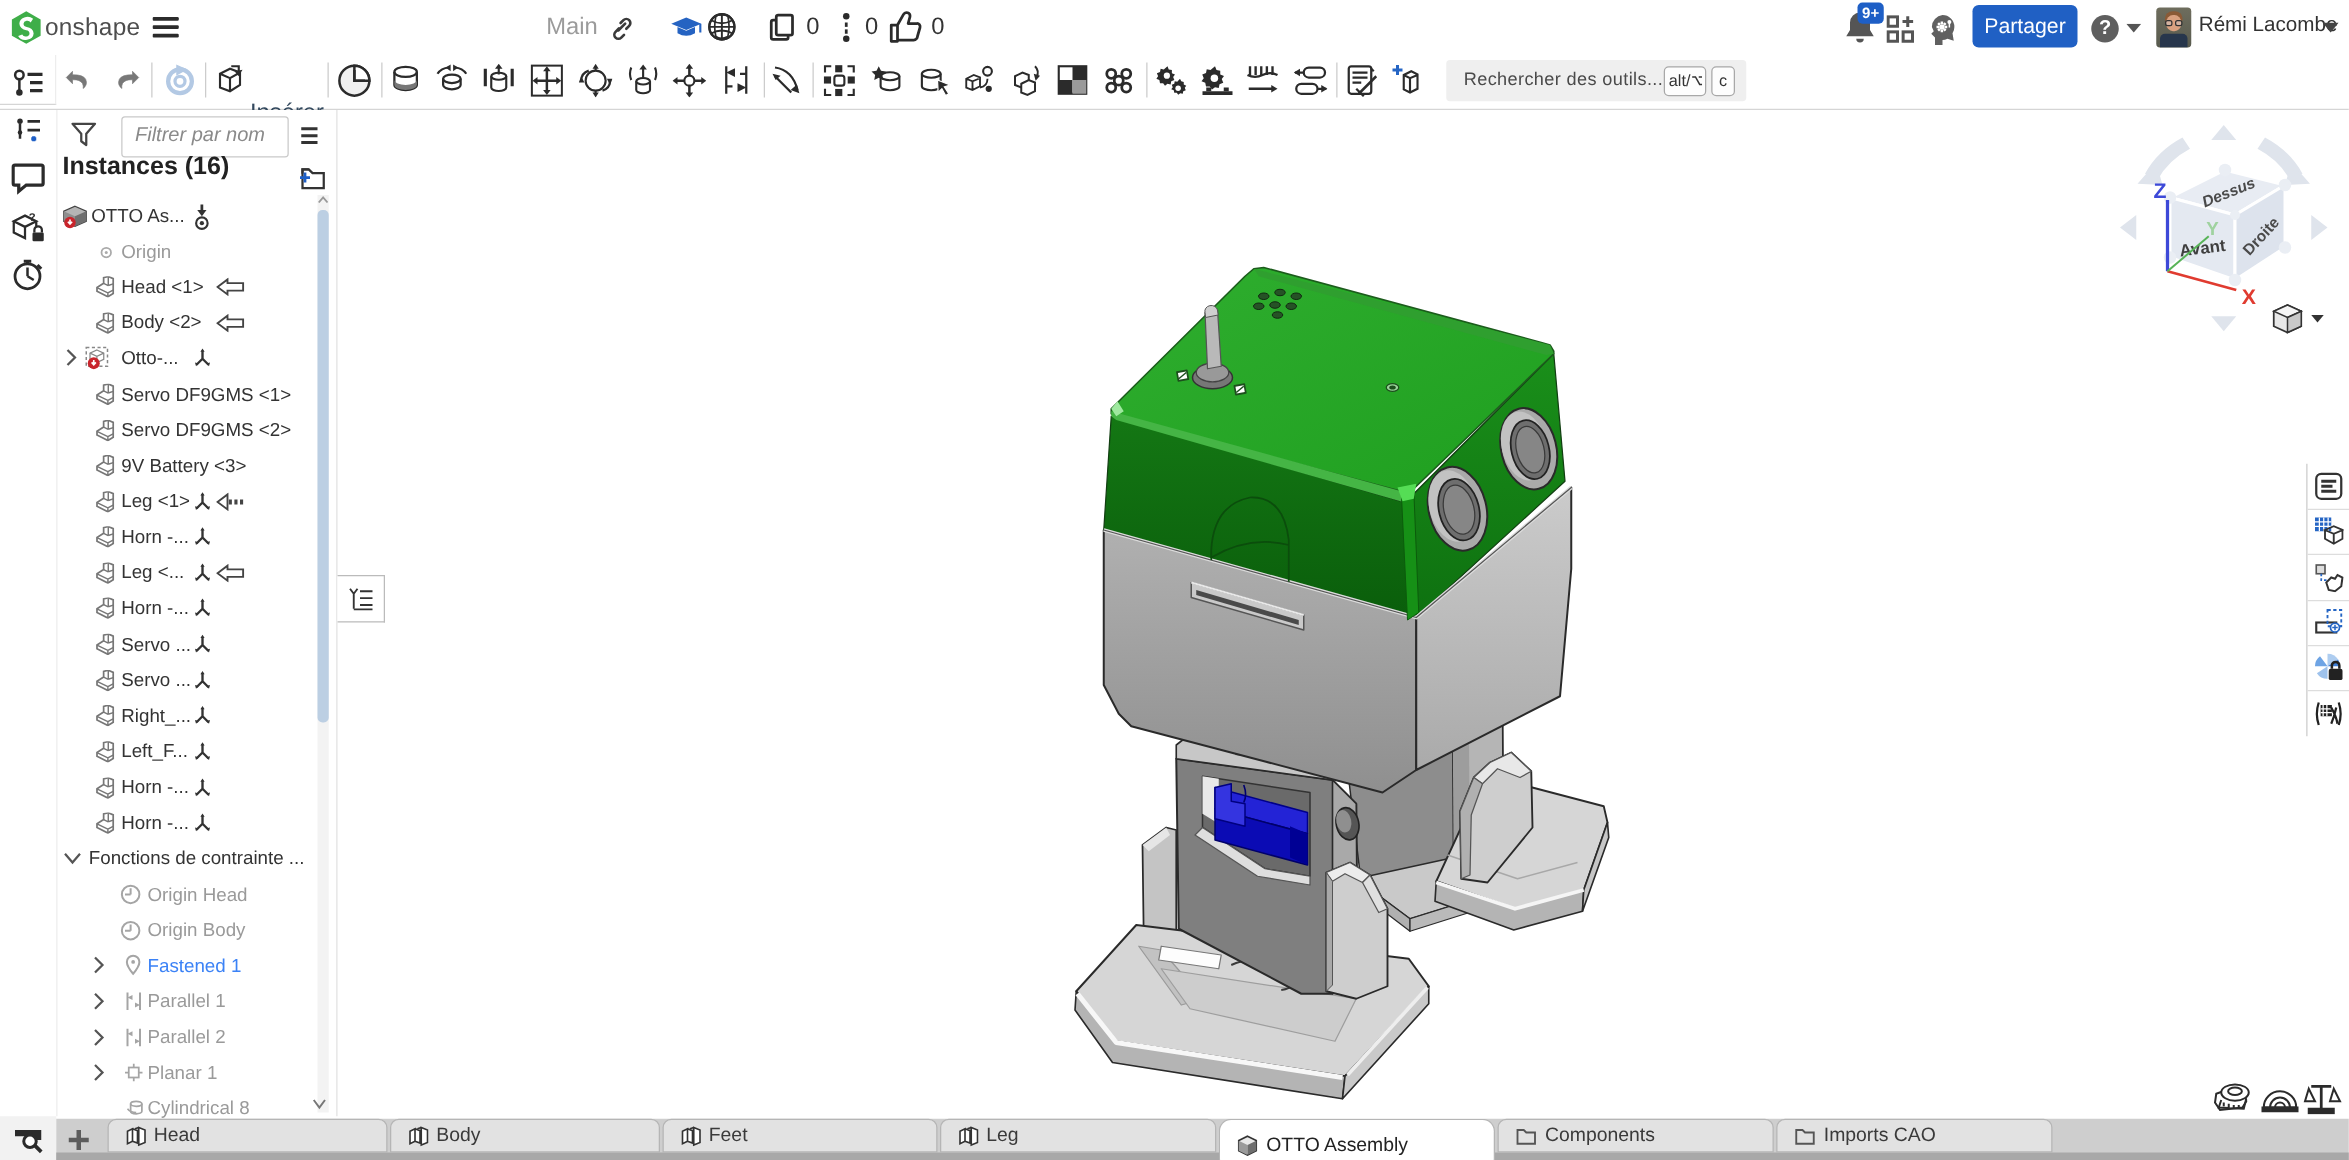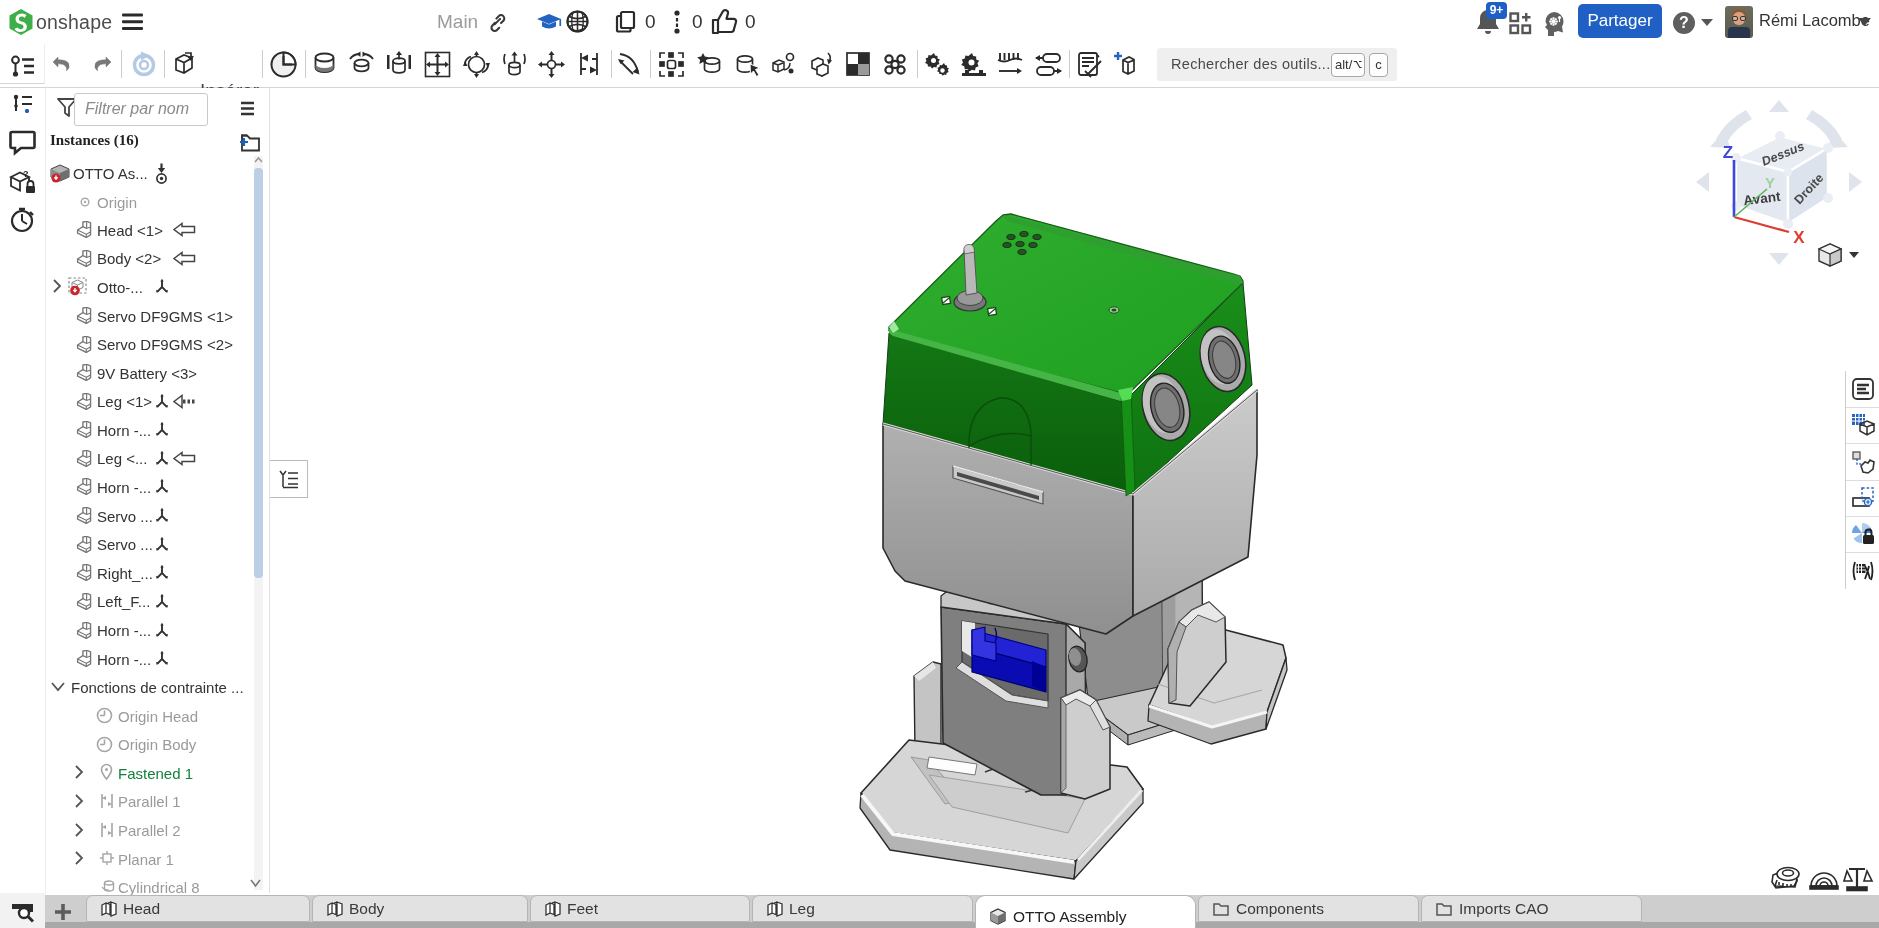--- a/index.html
+++ b/index.html
@@ -572,27 +572,27 @@
     <circle cx="13" cy="15" r="10" fill="none" stroke="#2b2b2b" stroke-width="2.2"></circle>
     <path d="M13,15 V8 M13,15 l5,3" stroke="#2b2b2b" stroke-width="2"></path>
     <path d="M10,3 h6 M13,3 v3" stroke="#2b2b2b" stroke-width="2.4"></path>
     <path d="M21,6 l3,3" stroke="#2b2b2b" stroke-width="2.4"></path>
   </svg>
 </div>
 <div id="leftpanel">
   <svg class="abs" style="left:10px;top:9px" width="22" height="22" viewBox="0 0 22 22">
     <path d="M2,2 h18 l-7,8 v9 l-4,-3 v-6 z" fill="none" stroke="#444" stroke-width="1.8" stroke-linejoin="round"></path>
   </svg>
-  <div class="abs" style="left:28px;top:5px;width:134px;height:33px;border:1px solid #c9c9c9;border-radius:3px;background:#fff;">
+  <div class="abs" style="left:51px;top:5px;width:134px;height:33px;border:1px solid #c9c9c9;border-radius:3px;background:#fff;">
     <div class="abs" style="left:10px;top:6px;font-size:16px;font-style:italic;color:#8a8a8a;">Filtrer par nom</div>
   </div>
   <svg class="abs" style="left:194px;top:13px" width="15" height="15" viewBox="0 0 15 15">
     <path d="M1,2 h13 M1,7.5 h13 M1,13 h13" stroke="#333" stroke-width="2.4"></path>
   </svg>
-  <div class="abs" style="left:4px;top:44px;font-size:15px;font-weight:bold;color:#222;font-family:Liberation Serif, serif;">Instances (16)</div>
+  <div class="abs" style="left:4px;top:34px;font-size:20px;font-weight:bold;color:#222;">Instances (16)</div>
   <svg class="abs" style="left:193px;top:46px" width="22" height="18" viewBox="0 0 22 18">
     <path d="M8,1.5 l3,3 h9 V16.5 H3 V1.5 z" fill="none" stroke="#333" stroke-width="1.8"></path>
     <path d="M3,5 v-3.5 h5" fill="none" stroke="#333" stroke-width="1.8"></path>
     <path d="M1,8 h8 M5,4 v8" stroke="#1e5fc6" stroke-width="2.2"></path>
   </svg>
   <div id="tree">
 <div class="row" style="top:70.75px">
         <svg class="abs" style="left:4px;top:5px" width="22" height="20" viewBox="0 0 22 20">
           <polygon points="10,1 19,5 19,13 10,17 1,13 1,5" fill="#b5b5b5" stroke="#444" stroke-width="1"></polygon>
           <polygon points="1,5 10,9 10,17 1,13" fill="#8e8e8e"></polygon>
@@ -811,21 +811,21 @@
         <div class="rtxt gray" style="left:72px;color:#9a9a9a;">Origin Body</div>
       </div>
 <div class="row" style="top:670.25px">
         <svg class="abs" style="left:27px;top:6px" width="12" height="16" viewBox="0 0 12 16">
           <polyline points="3,2 9,8 3,14" fill="none" stroke="#555" stroke-width="1.8"></polyline>
         </svg>
         <svg class="abs" style="left:53px;top:5px" width="15" height="18" viewBox="0 0 15 18">
           <path d="M7.5,1.5 a5,5 0 0 1 5,5 q0,3.5 -5,9.5 q-5,-6 -5,-9.5 a5,5 0 0 1 5,-5 z" fill="none" stroke="#a5a5a5" stroke-width="1.6"></path>
           <circle cx="7.5" cy="6.5" r="1.5" fill="#a5a5a5"></circle>
         </svg>
-        <div class="rtxt gray" style="left:72px;color:#15803d;">Fastened 1</div>
+        <div class="rtxt gray" style="left:72px;color:#3b82f6;">Fastened 1</div>
       </div>
 <div class="row" style="top:698.75px">
         <svg class="abs" style="left:27px;top:6px" width="12" height="16" viewBox="0 0 12 16">
           <polyline points="3,2 9,8 3,14" fill="none" stroke="#555" stroke-width="1.8"></polyline>
         </svg>
         <svg class="abs" style="left:53px;top:6px" width="16" height="16" viewBox="0 0 16 16">
           <path d="M3,1 v14 M13,1 v14" stroke="#a5a5a5" stroke-width="1.6"></path>
           <path d="M3,5 l4,-2 v4 z M13,11 l-4,2 v-4 z" fill="#a5a5a5"></path>
         </svg>
         <div class="rtxt gray" style="left:72px;color:#9a9a9a;">Parallel 1</div>

